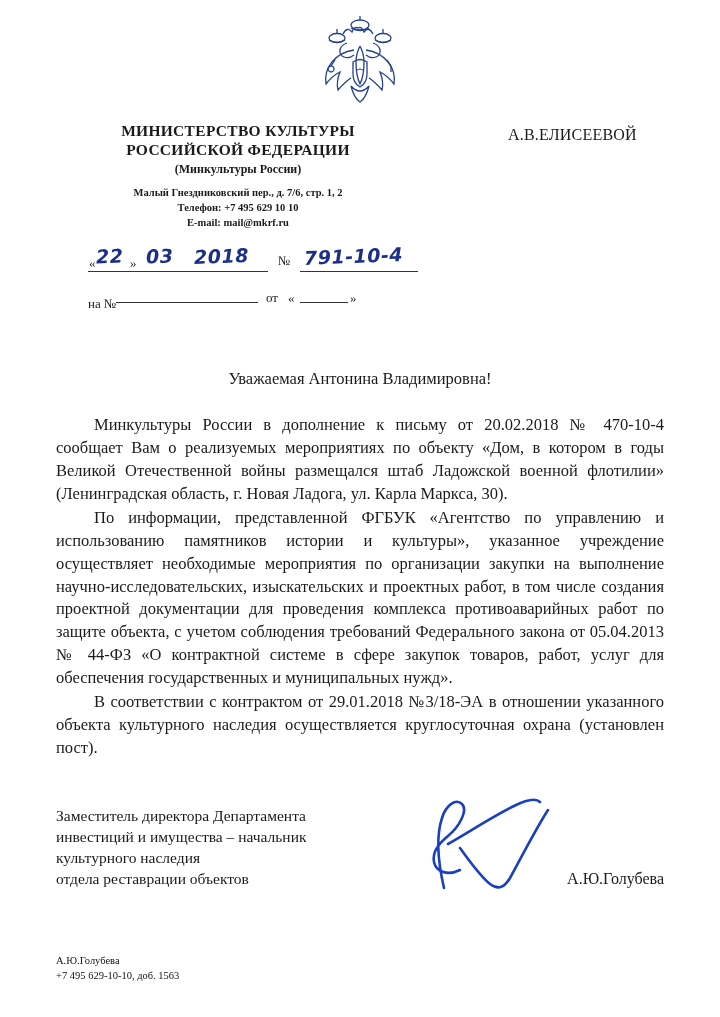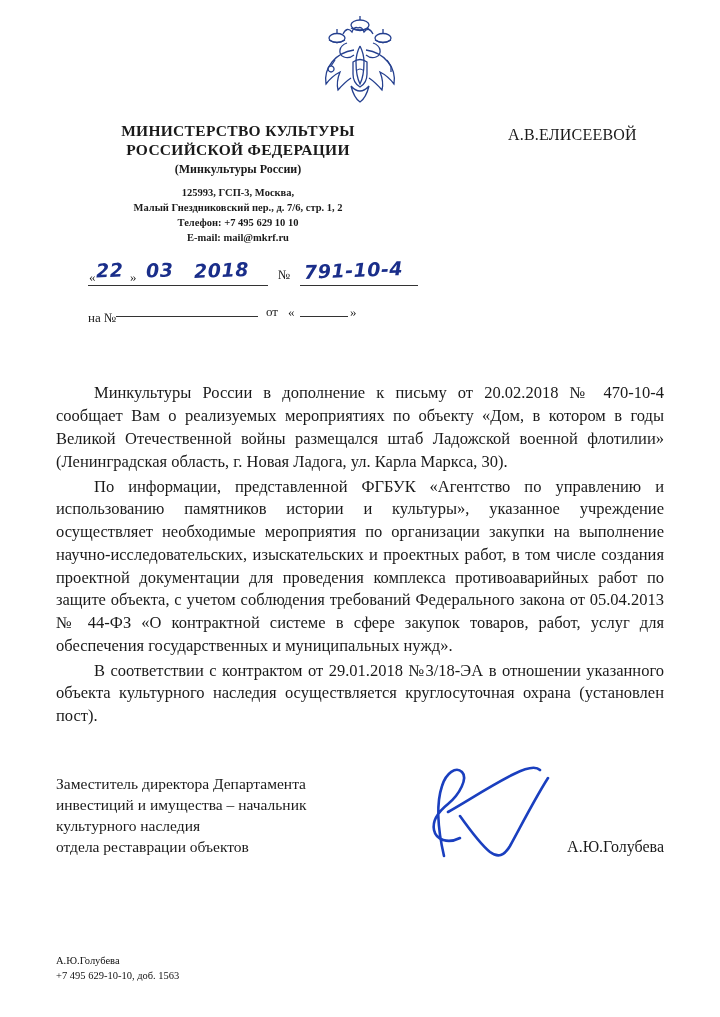--- a/index.html
+++ b/index.html
@@ -221,21 +221,20 @@
       </svg>
     </div>
 
     <div class="ministry-block">
       <div class="ministry-name">
         <div>МИНИСТЕРСТВО КУЛЬТУРЫ</div>
         <div>РОССИЙСКОЙ ФЕДЕРАЦИИ</div>
       </div>
       <div class="ministry-short">(Минкультуры России)</div>
       <div class="ministry-addr">
-        <div>125993, ГСП-3, Москва,</div>
         <div>Малый Гнездниковский пер., д. 7/6, стр. 1, 2</div>
         <div>Телефон: +7 495 629 10 10</div>
         <div>E-mail: mail@mkrf.ru</div>
       </div>
     </div>
 
     <div class="addressee">А.В.ЕЛИСЕЕВОЙ</div>
 
     <div class="regline">
       <div class="reg-date">
@@ -255,20 +254,21 @@
       <span class="lbl-na">на №</span>
       <span class="line1"></span>
       <span class="lbl-ot">от</span>
       <span class="lbl-q1">«</span>
       <span class="line2"></span>
       <span class="lbl-q2">»</span>
     </div>
   </div>
 
   <div class="body-text">
+    <div class="greeting">Уважаемая Антонина Владимировна!</div>
     <p>Минкультуры России в дополнение к письму от 20.02.2018 № 470-10-4 сообщает Вам о реализуемых мероприятиях по объекту «Дом, в котором в годы Великой Отечественной войны размещался штаб Ладожской военной флотилии» (Ленинградская область, г. Новая Ладога, ул. Карла Маркса, 30).</p>
     <p>По информации, представленной ФГБУК «Агентство по управлению и использованию памятников истории и культуры», указанное учреждение осуществляет необходимые мероприятия по организации закупки на выполнение научно-исследовательских, изыскательских и проектных работ, в том числе создания проектной документации для проведения комплекса противоаварийных работ по защите объекта, с учетом соблюдения требований Федерального закона от 05.04.2013 № 44-ФЗ «О контрактной системе в сфере закупок товаров, работ, услуг для обеспечения государственных и муниципальных нужд».</p>
     <p>В соответствии с контрактом от 29.01.2018 №3/18-ЭА в отношении указанного объекта культурного наследия осуществляется круглосуточная охрана (установлен пост).</p>
   </div>
 
   <div class="sign-block">
     <div class="sign-title">
       <div>Заместитель директора Департамента</div>
       <div>инвестиций и имущества – начальник</div>
       <div>культурного наследия</div>

